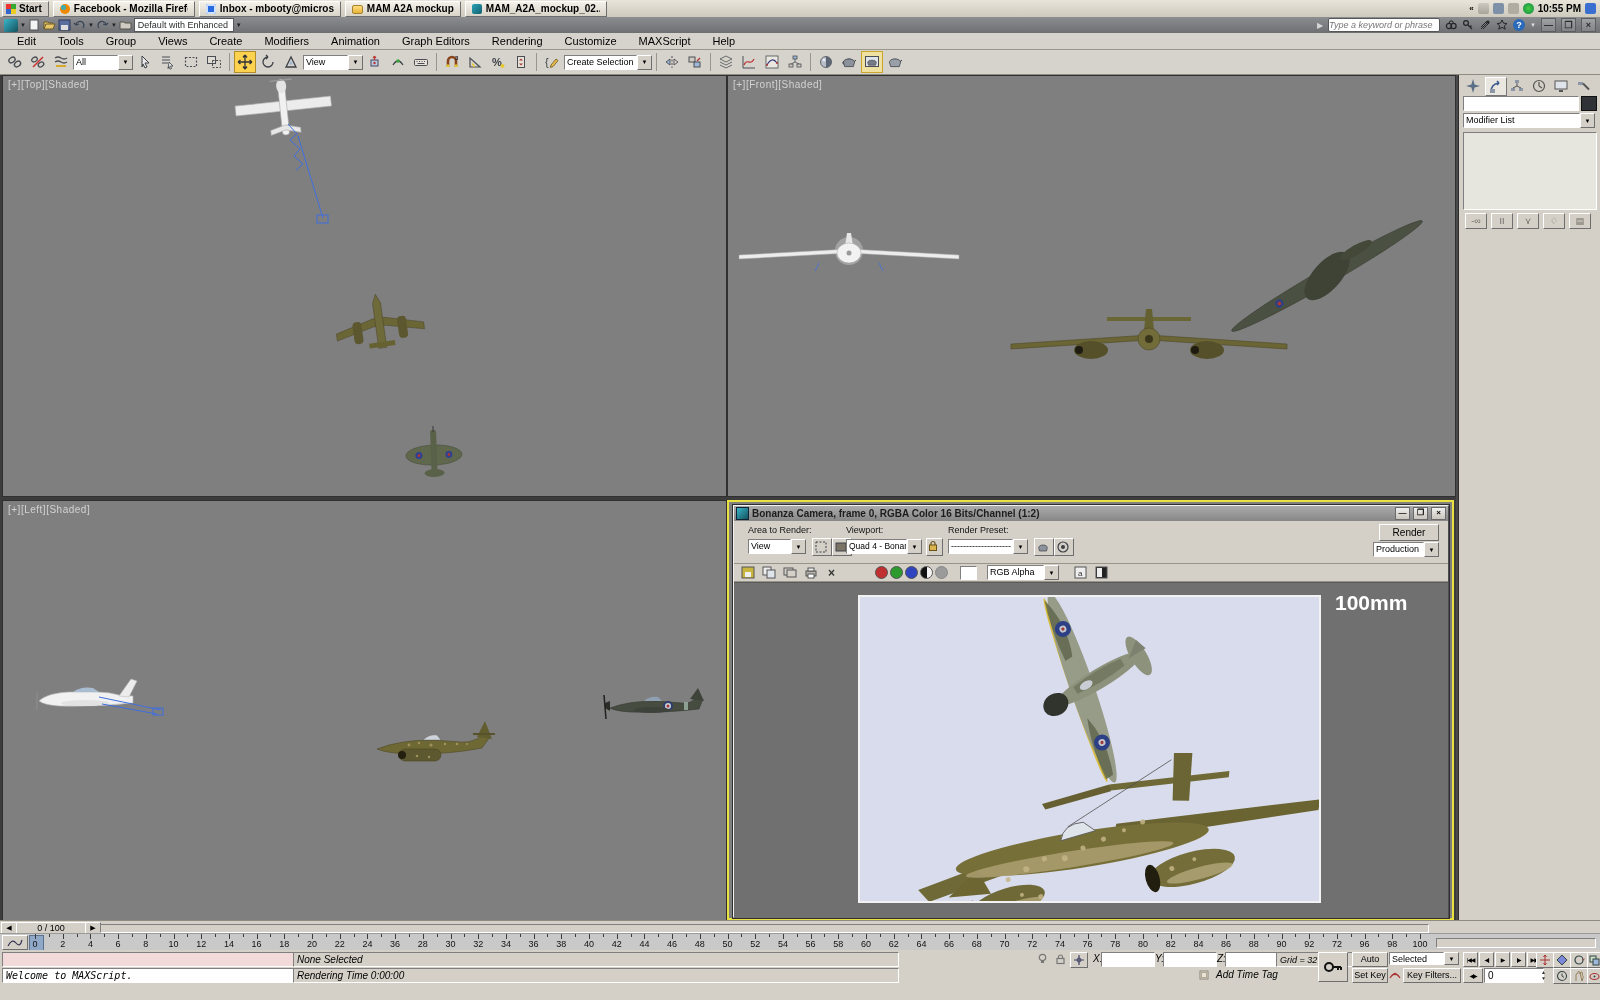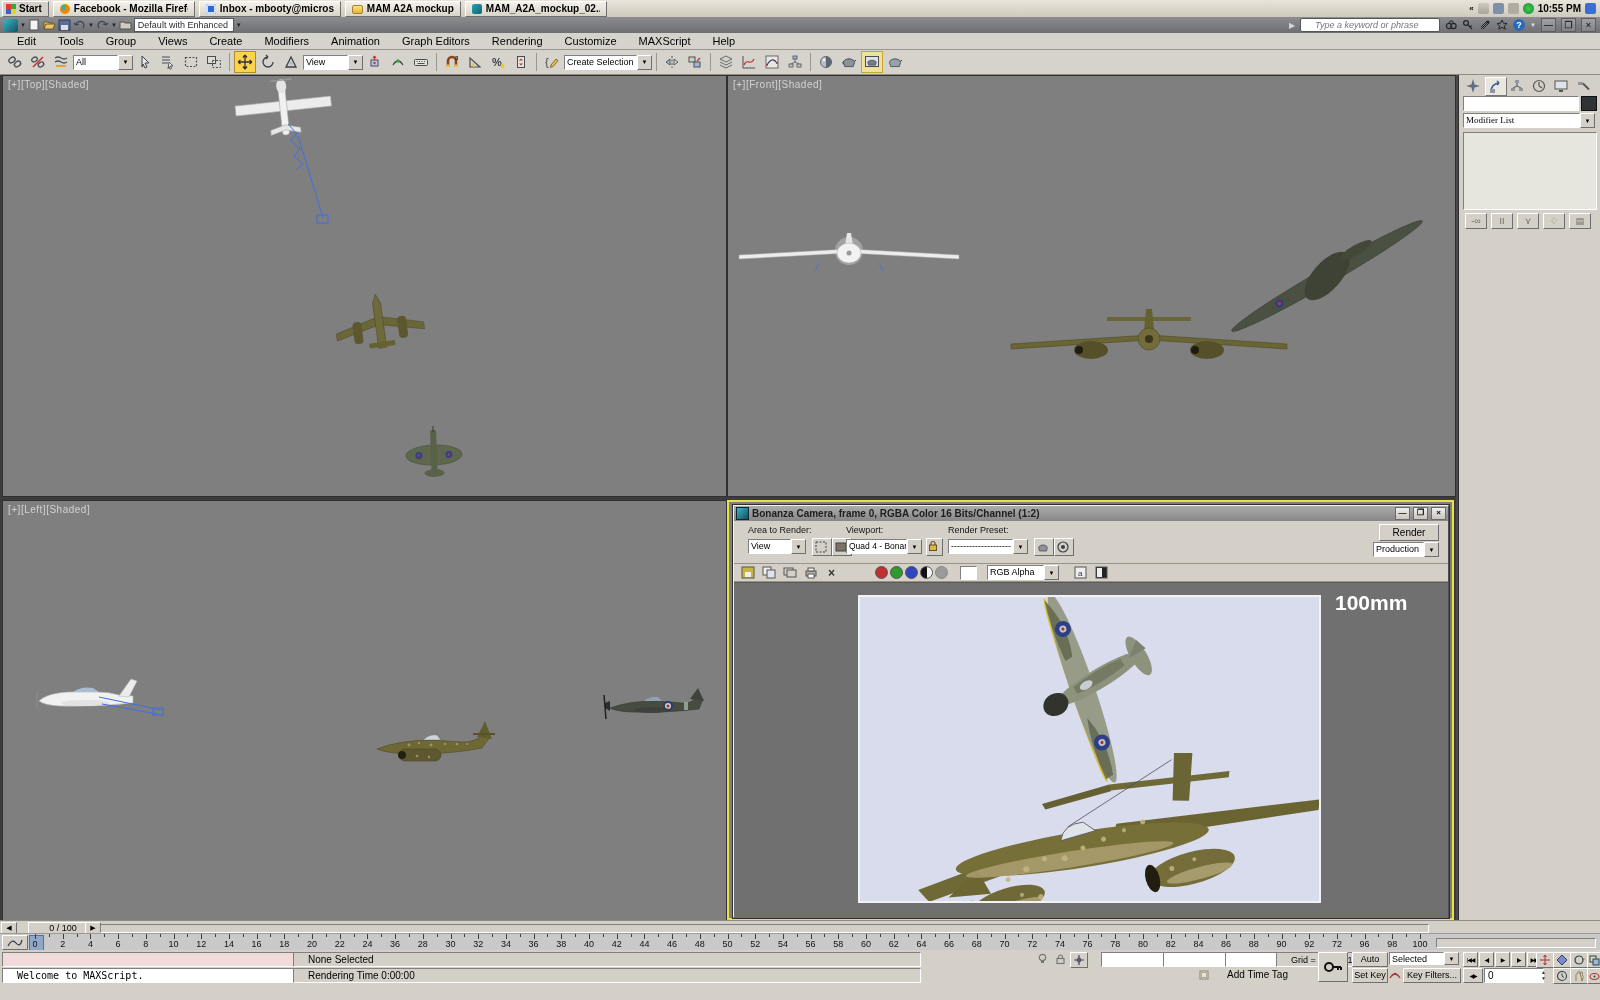--- a/index.html
+++ b/index.html
@@ -27,21 +27,21 @@
   .t-flag{background:linear-gradient(#cdc9c0,#a9a49a);} .t-net{background:#7d90a8;} .t-spk{background:#b0aca2;} .t-upd{background:radial-gradient(#4c4,#184);border-radius:50%;}
   
   #titlebar{left:0;top:17px;width:1600px;height:16px;background:linear-gradient(#8b8d90,#6d6f72);display:flex;align-items:center;color:#2c2d2e;}
   .qat{display:flex;align-items:center;gap:2px;padding-left:4px;}
   .qico{width:13px;height:12px;display:inline-block;}
   .maxlogo{width:14px;height:13px;background:linear-gradient(135deg,#38b6c8,#14505e);border-radius:2px;}
   .wsfield{height:12px;background:#fff;border:1px solid #55585a;font-size:9px;padding:0 3px;display:flex;align-items:center;max-width:92px;}
   .ddarrow7{font-size:6px;line-height:1;color:#222;}
   #apptitle{position:absolute;left:0;right:0;text-align:center;font-size:10px;font-weight:bold;color:#3a3b3c;pointer-events:none;}
   .infocenter{margin-left:auto;display:flex;align-items:center;gap:5px;padding-right:4px;}
-  #ic-search{width:110px;height:12px;border:1px solid #55585a;border-radius:2px;font-size:9px;font-style:italic;padding:0 14px;color:#666;background:#fff;font-family:"Liberation Sans",sans-serif;}
+  #ic-search{width:110px;height:12px;border:1px solid #55585a;border-radius:2px;font-size:9px;font-style:italic;padding:0 0;color:#666;background:#fff;font-family:"Liberation Sans",sans-serif;}
   .icico{width:12px;height:12px;display:inline-block;}
   .winbtn{width:13px;height:12px;display:flex;align-items:center;justify-content:center;font-size:9px;font-weight:bold;color:#2a2b2c;background:linear-gradient(#9fa1a4,#818386);border:1px solid #5c5e60;}
   
   #menubar{left:0;top:33px;width:1600px;height:16px;background:#d6d3cc;border-bottom:1px solid #9a968c;display:flex;align-items:center;gap:0;padding-left:6px;}
   .menu-item{padding:0 11px;font-size:11px;}
   
   #toolbar{left:0;top:50px;width:1600px;height:24px;background:#d6d3cc;border-bottom:1px solid #8f8b81;display:flex;align-items:center;gap:1px;padding-left:4px;}
   .ticon{width:20px;height:20px;display:flex;align-items:center;justify-content:center;border:1px solid transparent;flex:none;}
   .ticon.active{background:#fcd24e;border:1px solid #b08d2a;}
   .ticon.tb-active{background:#efe2a0;border:1px solid #c8a62e;}
@@ -74,21 +74,21 @@
   .cptab.activeTab{background:#e9e7e0;border:1px solid;border-color:#fff #777 #777 #fff;}
   #modlist{position:absolute;left:4px;top:38px;width:132px;height:15px;}
   #stackbox{position:absolute;left:4px;top:57px;width:132px;height:76px;background:#e6e6df;}
   .stkbtn{position:absolute;top:138px;width:20px;height:14px;color:#6e6a60;font-size:9px;display:flex;align-items:center;justify-content:center;}
   
   #timeslider{left:0;top:920px;width:1600px;height:13px;background:#d4d0c8;border-top:1px solid #8f8b81;}
   #ruler{left:0;top:933px;width:1600px;height:17px;background:#c9c9c9;border-top:1px solid #9a9a9a;border-bottom:1px solid #8f8b81;}
   .tick{position:absolute;top:0;width:1px;background:#3c3c3c;}
   .ticklab{position:absolute;top:5px;font-size:9px;color:#111;transform:translateX(-50%);}
   #statusbar{left:0;top:950px;width:1600px;height:50px;background:#d4d0c8;}
-  .sfield{position:absolute;height:13px;font-size:10px;padding:0 14px;display:flex;align-items:center;}
+  .sfield{position:absolute;height:13px;font-size:10px;padding:0 3px;display:flex;align-items:center;font-style:italic;}
   .sico{position:absolute;width:16px;height:14px;display:flex;align-items:center;justify-content:center;}
   .mono{font-family:"DejaVu Sans Mono","Liberation Mono",monospace;font-size:10px;}
   .pbtn{width:13px;height:13px;font-size:6px;display:flex;align-items:center;justify-content:center;letter-spacing:-1px;}
 </style>
 </head>
 <body>
 
 <div id="taskbar" class="abs">
   <div class="startbtn raised">
     <span class="winflag"></span>
@@ -712,34 +712,34 @@
     </span>
   <span class="cptab" style="left:114px;">
       <svg width="14" height="14" viewBox="0 0 14 14">
         <path d="M2,3 l5,0 0,3 -5,0 z" fill="#8c96a4"></path>
         <path d="M7,4.5 l6,6" stroke="#555" stroke-width="2"></path>
       </svg>
     </span>
   <span class="sunken abs" style="left:4px;top:21px;width:114px;height:13px;"></span>
   <span class="abs" style="left:122px;top:21px;width:14px;height:13px;background:#2f3338;border:1px solid #111;"></span>
   <span class="dd abs" id="modlist">
-      <span class="dd-txt" style="flex:1;font-family:Liberation Serif, serif;">Modifier List</span>
+      <span class="dd-txt" style="flex:1;">Modifier List</span>
       <span class="dd-btn">▼</span>
     </span>
   <div id="stackbox" class="sunken" style="background:#e6e6df;"></div>
   <span class="stkbtn raised" style="left:6px;">-∞</span>
   <span class="stkbtn raised" style="left:32px;">II</span>
   <span class="stkbtn raised" style="left:58px;">⋎</span>
   <span class="stkbtn raised" style="left:84px;">♢</span>
   <span class="stkbtn raised" style="left:110px;">▤</span>
 </div>
 
 <div id="timeslider" class="abs">
   <span class="raised abs" style="left:1px;top:1px;width:14px;height:10px;text-align:center;font-size:7px;line-height:10px;">◀</span>
-  <span class="raised abs" style="left:16px;top:1px;width:68px;height:10px;text-align:center;font-size:9px;line-height:10px;margin-left:12px;">0 / 100</span>
+  <span class="raised abs" style="left:16px;top:1px;width:68px;height:10px;text-align:center;font-size:9px;line-height:10px;">0 / 100</span>
   <span class="raised abs" style="left:85px;top:1px;width:14px;height:10px;text-align:center;font-size:7px;line-height:10px;">▶</span>
   <span class="abs sunkeng" style="left:100px;top:3px;width:1327px;height:7px;"></span>
 </div>
 
 <div id="ruler" class="abs">
   <span class="raised abs" style="left:2px;top:1px;width:24px;height:13px;display:flex;align-items:center;justify-content:center;">
       <svg width="16" height="10" viewBox="0 0 16 10">
         <path d="M1,8 Q5,0 9,5 T15,2" fill="none" stroke="#335" stroke-width="1.2"></path>
       </svg>
     </span>

